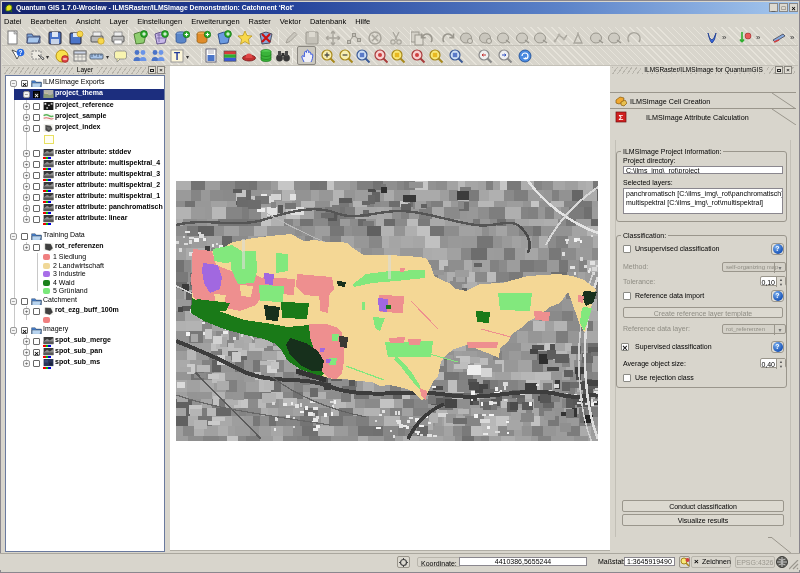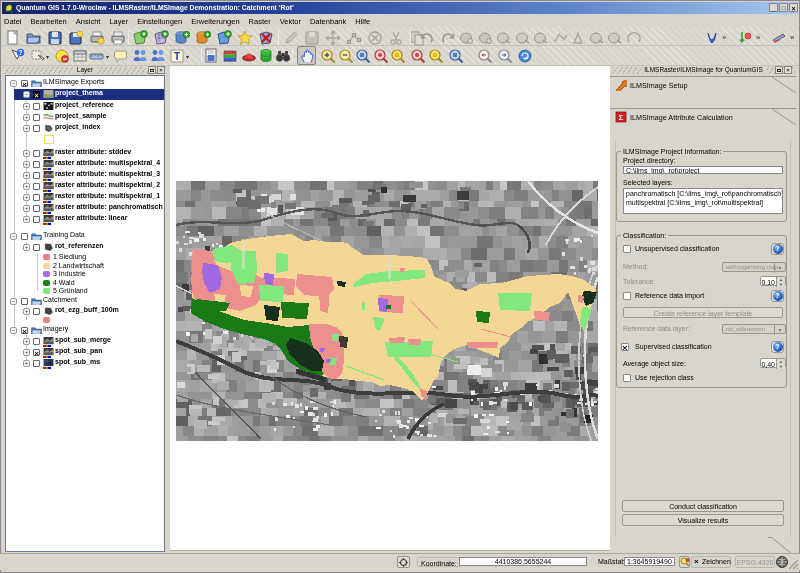--- a/index.html
+++ b/index.html
@@ -1979,35 +1979,36 @@
     </div>
 </div>
 <div style="position:absolute;left:610px;top:66px;width:187px;height:487px">
     <div class="docktitle" style="position:absolute;left:2px;top:0;width:183px;height:9px">
     <span class="dtext">ILMSRaster/ILMSImage for QuantumGIS</span>
     <span class="dbtn" style="right:12px">
         <span class="dbi"></span>
       </span>
       <span class="dbtn" style="right:3px">×</span>
     </div>
-    <div style="position:absolute;left:0px;top:10px;width:186px;height:16px;border-top:1px solid #9a968c">
+    <div style="position:absolute;left:0px;top:26px;width:186px;height:16px;border-top:1px solid #9a968c">
       <svg style="position:absolute;left:5px;top:2px" width="12" height="12" viewBox="0 0 12 12">
-        <path d="M2,10 l5,-5 a3,3 0 1 1 2.5,2.5 l-5,5 a1.6,1.6 0 1 1 -2.5,-2.5 z" fill="#e87820" stroke="#8a3c08" stroke-width=".7"></path>
-      </svg>
-      <div style="position:absolute;left:20px;top:4px;font-size:7.2px;font-weight:normal;white-space:nowrap">ILMSImage Setup</div>
+        <path d="M1,5 l4,-3 4,1 -1,4 -4,2 -3,-1 z" fill="#f0a830" stroke="#8a5a08" stroke-width=".7"></path>
+        <path d="M6,7 l4,-2 2,3 -3,3 -3,-1 z" fill="#e8c050" stroke="#8a5a08" stroke-width=".7"></path>
+      </svg>
+      <div style="position:absolute;left:20px;top:4px;font-size:7.2px;font-weight:normal;white-space:nowrap">ILMSImage Cell Creation</div>
       <svg style="position:absolute;right:0;top:0" width="26" height="16">
         <line x1="2" y1="0" x2="26" y2="16" stroke="#9a968c"></line>
       </svg>
     </div>
     <div style="position:absolute;left:0px;top:42px;width:186px;height:16px;border-top:1px solid #9a968c">
       <svg style="position:absolute;left:5px;top:2px" width="12" height="12" viewBox="0 0 12 12">
         <rect x="1" y="1" width="10" height="10" fill="#d02020" stroke="#701010" stroke-width=".7"></rect>
         <text x="6" y="9" font-size="8" fill="#fff" text-anchor="middle" font-weight="bold">Σ</text>
       </svg>
-      <div style="position:absolute;left:20px;top:4px;font-size:7.2px;font-weight:normal;white-space:nowrap">ILMSImage Attribute Calculation</div>
+      <div style="position:absolute;left:36px;top:4px;font-size:7.2px;font-weight:normal;white-space:nowrap">ILMSImage Attribute Calculation</div>
       <svg style="position:absolute;right:0;top:0" width="26" height="16">
         <line x1="2" y1="0" x2="26" y2="16" stroke="#9a968c"></line>
       </svg>
     </div>
     <fieldset style="position:absolute;left:6px;top:82px;width:171px;height:74px;border:1px solid #9a968c;border-radius:3px;margin:0;padding:0">
       <legend style="font-size:7px;margin-left:4px;padding:0 2px">ILMSImage Project Information:</legend>
     </fieldset>
     <div style="position:absolute;left:13px;top:91px;font-size:7px;color:#000;font-weight:normal;white-space:nowrap">Project directory:</div>
     <div class="tinput" style="left:13px;top:100px;width:160px;height:8px">C:\ilms_img\_rot\project</div>
     <div style="position:absolute;left:13px;top:113px;font-size:7px;color:#000;font-weight:normal;white-space:nowrap">Selected layers:</div>

